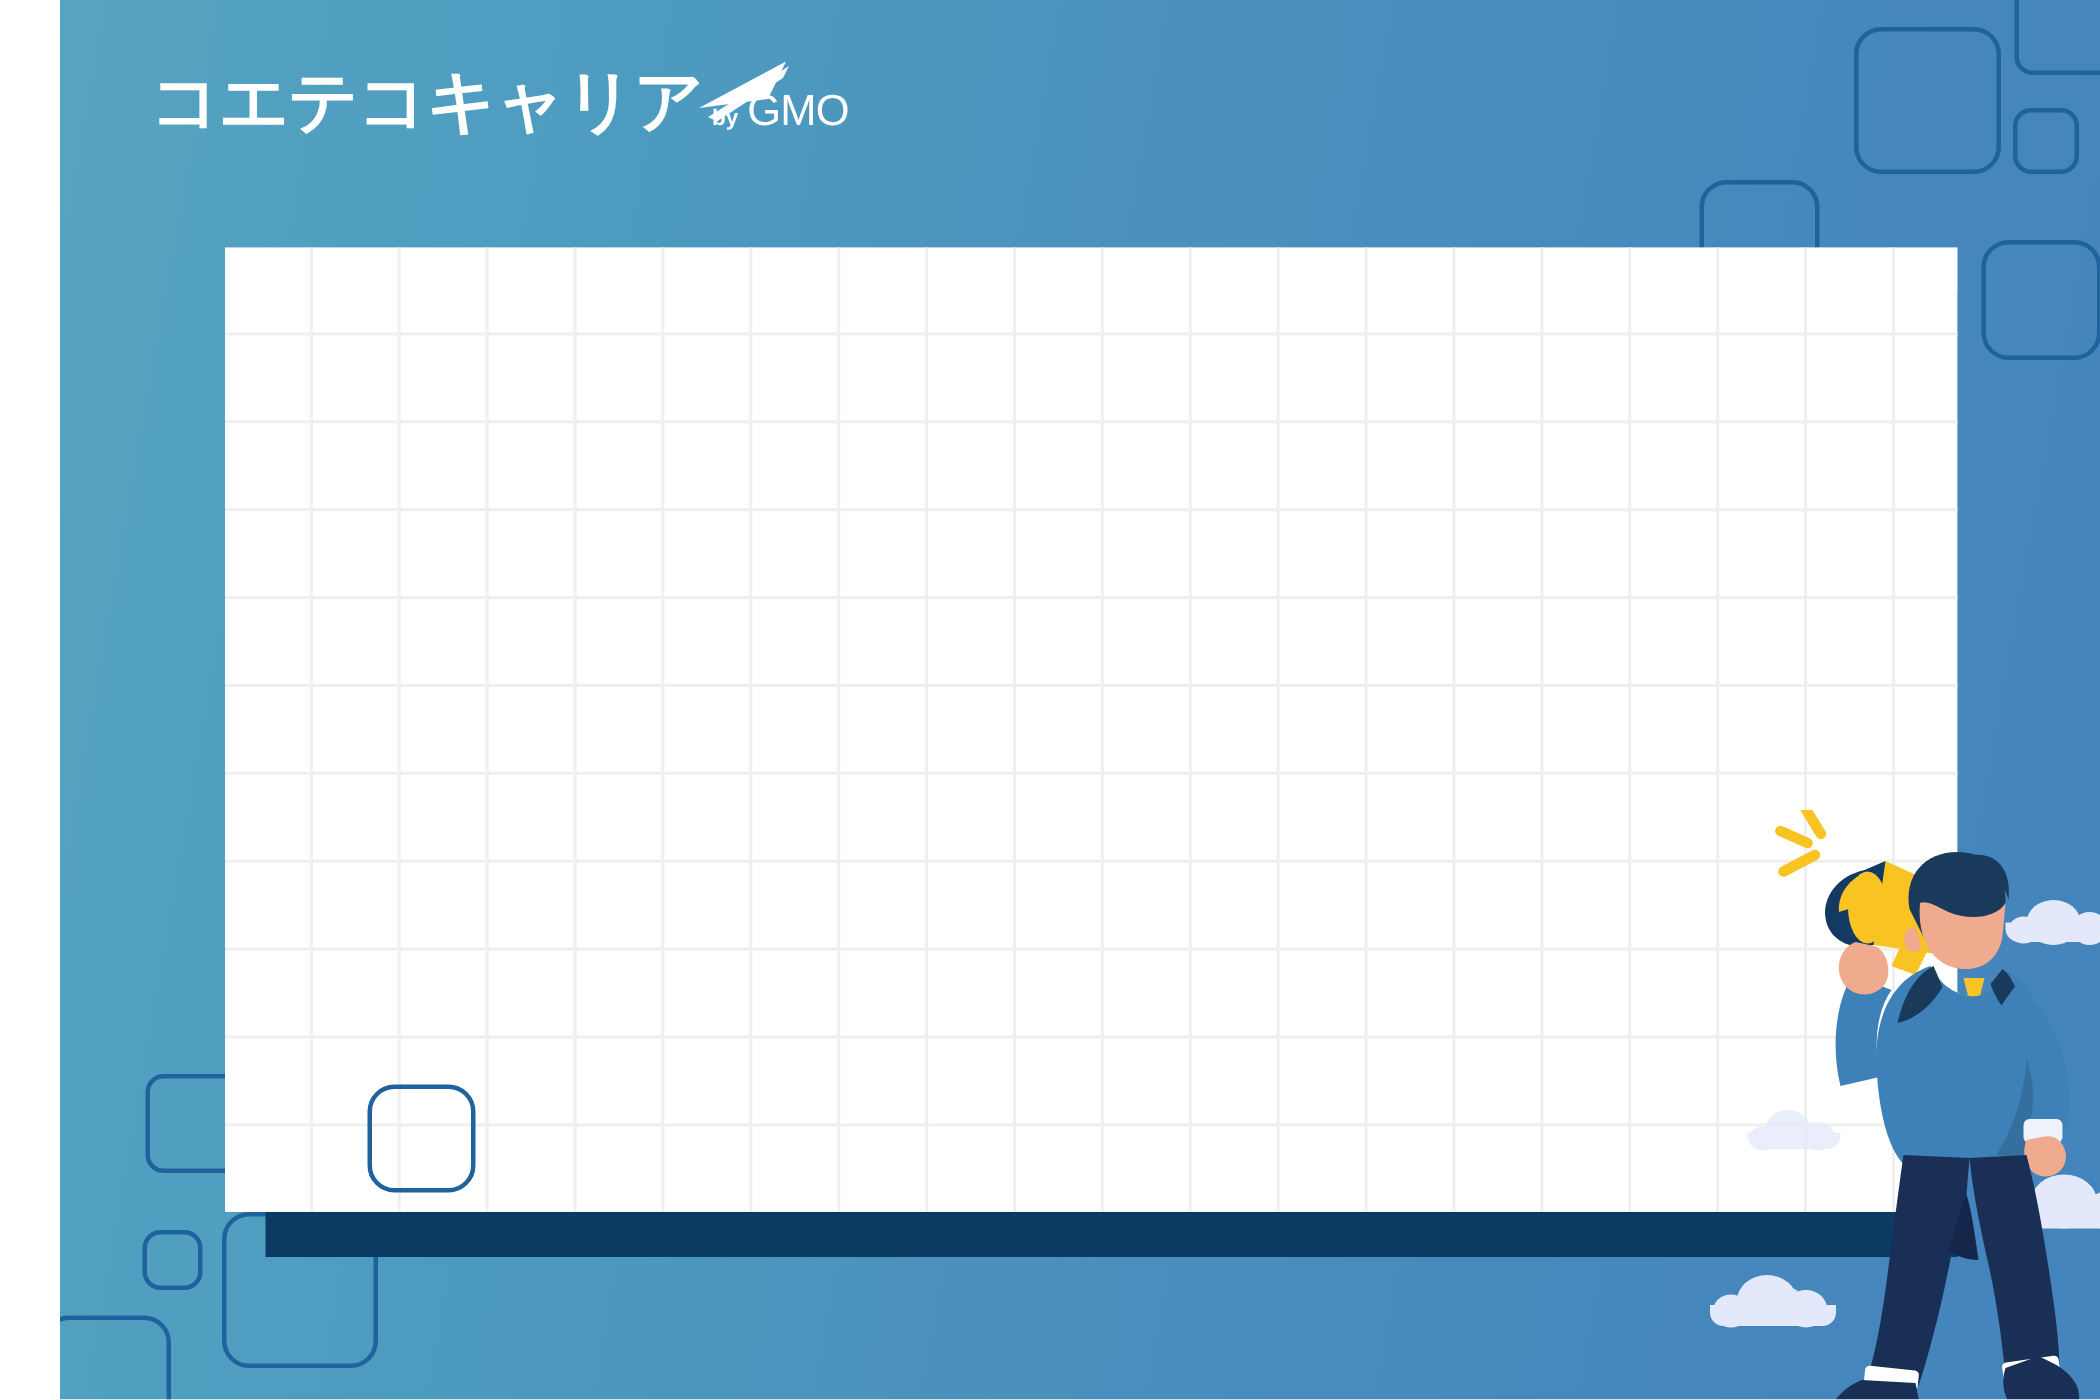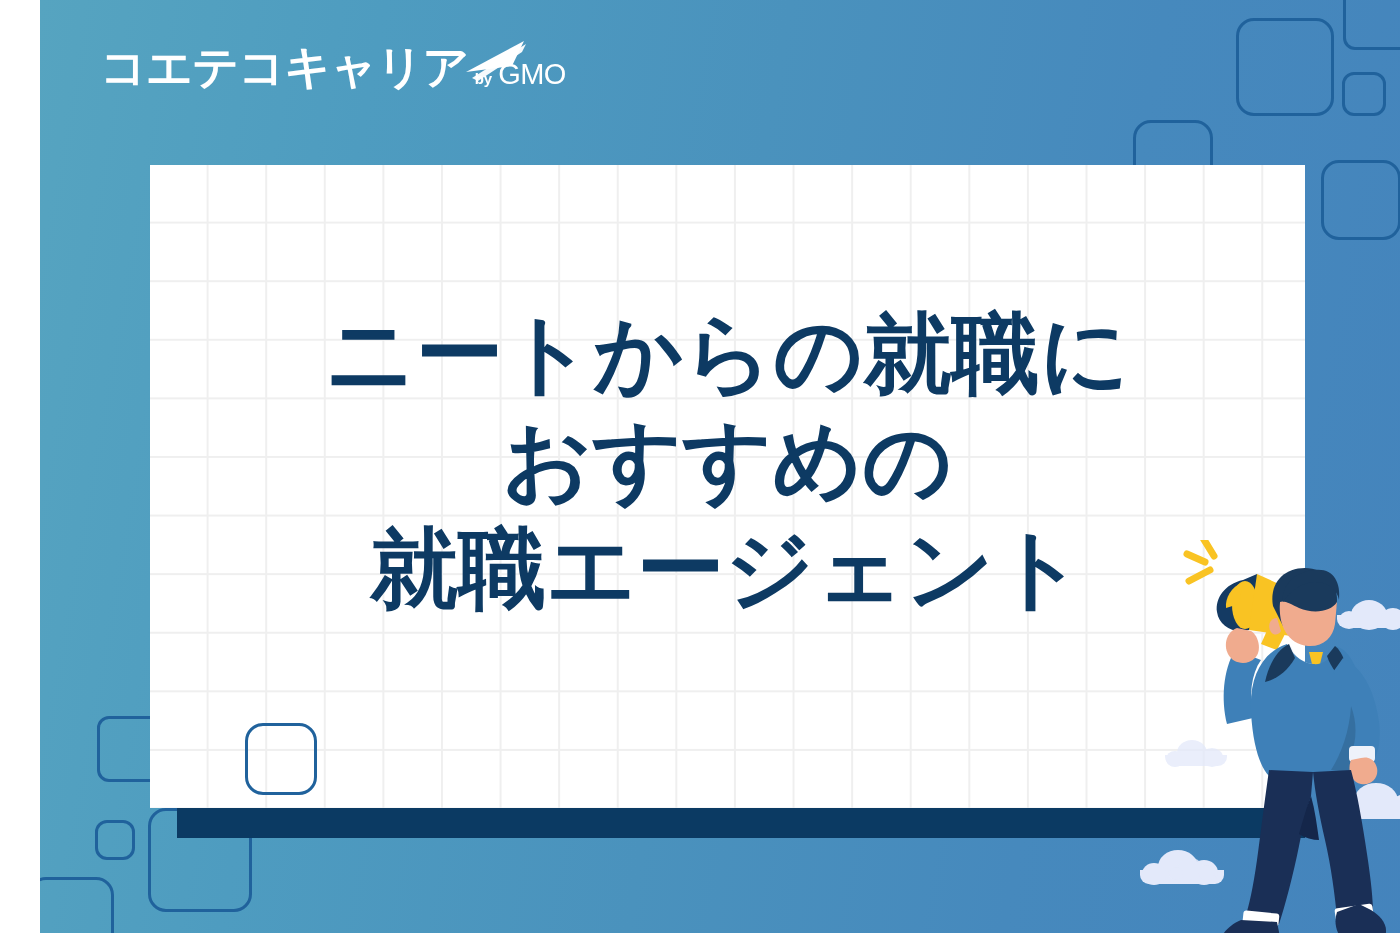--- a/index.html
+++ b/index.html
@@ -168,25 +168,20 @@
   <div id="logo">
     <span id="logo-jp">コエテコキャリア</span>
     <span id="logo-by">by</span>
     <span id="logo-gmo">GMO</span>
     <svg id="logo-arrow" width="70" height="46" viewBox="0 0 70 46">
       <path d="M4 34 L62 3 L50 28 Z" fill="#ffffff"></path>
       <path d="M10 40 L64 6 L60 14 L16 43 Z" fill="#ffffff" opacity="0.95"></path>
     </svg>
   </div>
 
-  <div id="title">
-    <span class="tline">ニートからの就職に</span>
-    <span class="tline">おすすめの</span>
-    <span class="tline">就職エージェント</span>
-  </div>
 
   <svg id="person" viewBox="0 0 280 393">
 
     <g stroke="#f9c323" stroke-width="7" stroke-linecap="round" fill="none">
       <line x1="45" y1="30" x2="24" y2="41"></line>
       <line x1="49" y1="16" x2="38" y2="-2"></line>
       <line x1="40" y1="22" x2="22" y2="14"></line>
     </g>
 
     <g>

